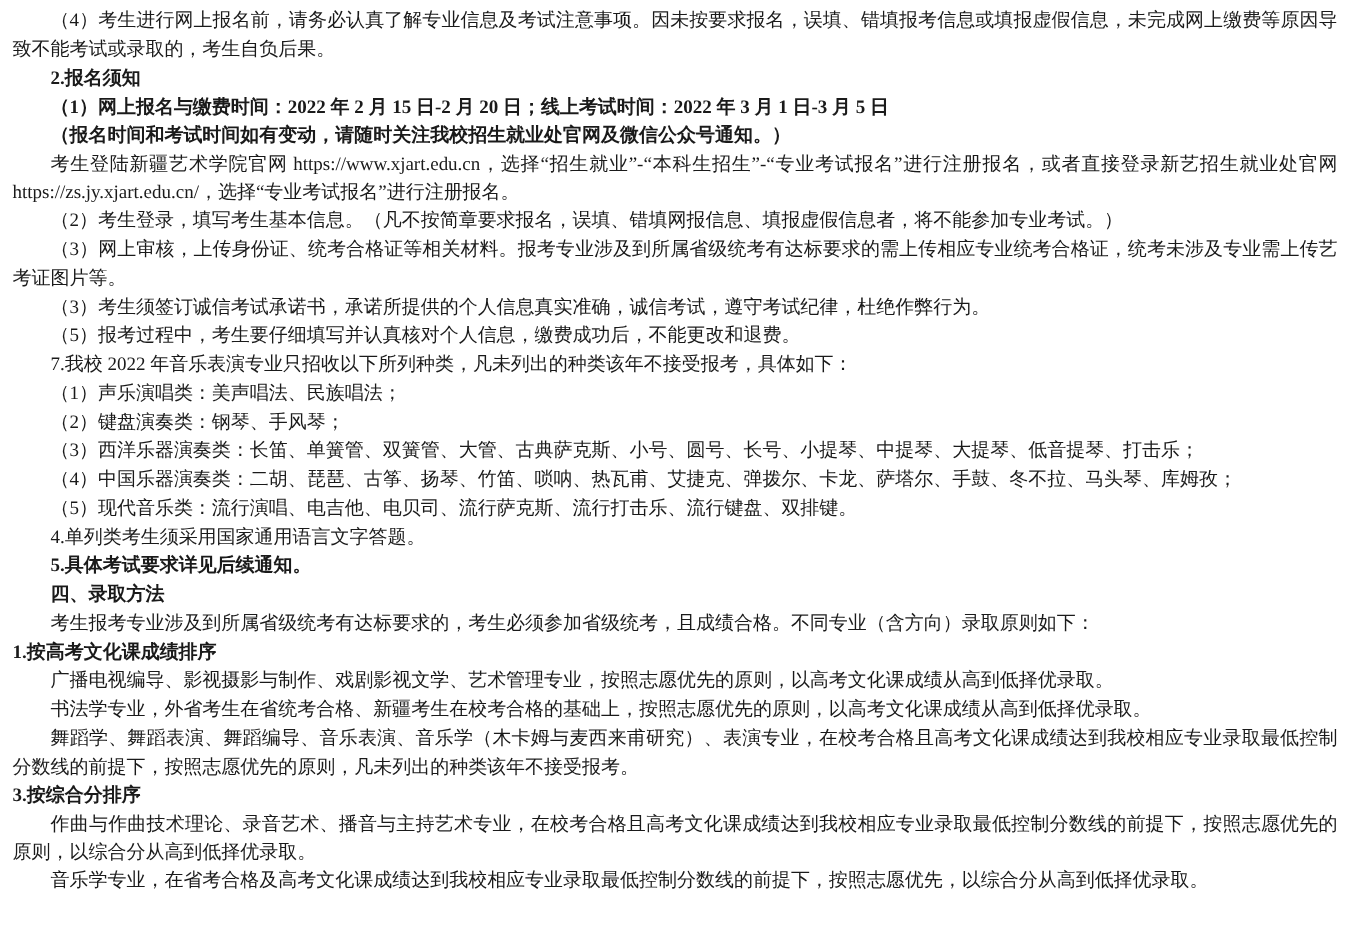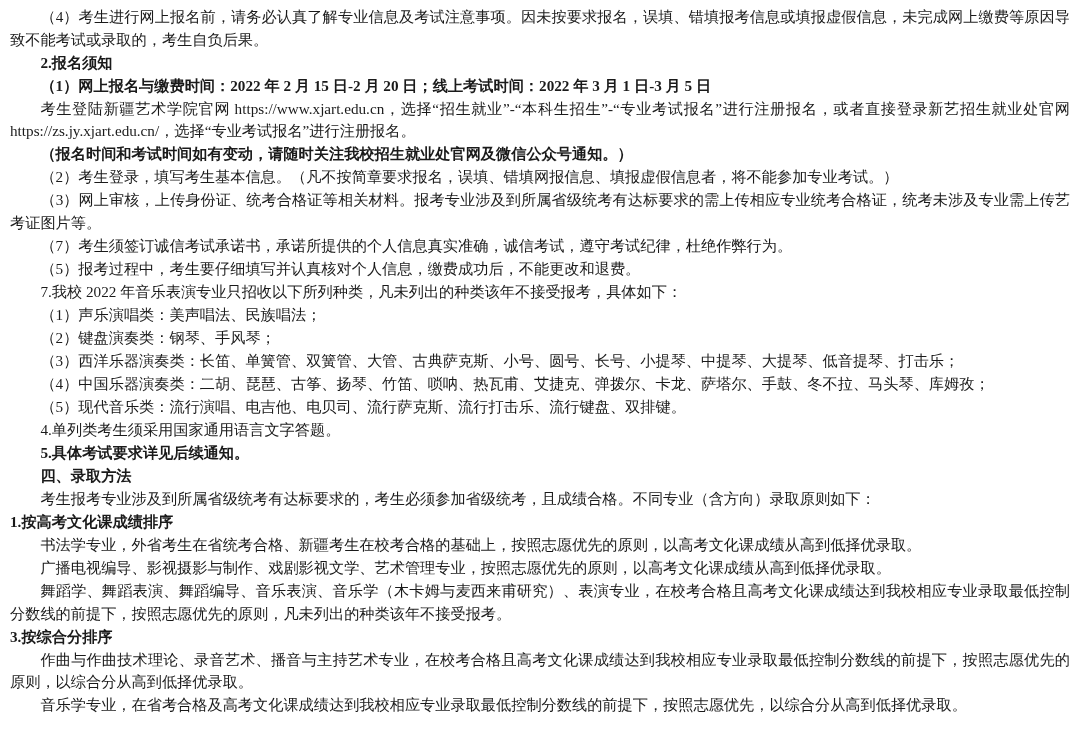--- a/index.html
+++ b/index.html
@@ -41,38 +41,38 @@
   }
 </style>
 </head>
 <body>
 
 <div id="page">
   <div class="doc">
     <p class="p ind1">（4）考生进行网上报名前，请务必认真了解专业信息及考试注意事项。因未按要求报名，误填、错填报考信息或填报虚假信息，未完成网上缴费等原因导致不能考试或录取的，考生自负后果。</p>
     <p class="p ind1 b">2.报名须知</p>
     <p class="p ind1 b">（1）网上报名与缴费时间：2022 年 2 月 15 日-2 月 20 日；线上考试时间：2022 年 3 月 1 日-3 月 5 日</p>
+    <p class="p ind1 b">（报名时间和考试时间如有变动，请随时关注我校招生就业处官网及微信公众号通知。）</p>
     <p class="p ind1">考生登陆新疆艺术学院官网 https://www.xjart.edu.cn，选择“招生就业”-“本科生招生”-“专业考试报名”进行注册报名，或者直接登录新艺招生就业处官网 https://zs.jy.xjart.edu.cn/，选择“专业考试报名”进行注册报名。</p>
-    <p class="p ind1 b">（报名时间和考试时间如有变动，请随时关注我校招生就业处官网及微信公众号通知。）</p>
     <p class="p ind1">（2）考生登录，填写考生基本信息。（凡不按简章要求报名，误填、错填网报信息、填报虚假信息者，将不能参加专业考试。）</p>
     <p class="p ind1">（3）网上审核，上传身份证、统考合格证等相关材料。报考专业涉及到所属省级统考有达标要求的需上传相应专业统考合格证，统考未涉及专业需上传艺考证图片等。</p>
-    <p class="p ind1">（7）考生须签订诚信考试承诺书，承诺所提供的个人信息真实准确，诚信考试，遵守考试纪律，杜绝作弊行为。</p>
+    <p class="p ind1">（3）考生须签订诚信考试承诺书，承诺所提供的个人信息真实准确，诚信考试，遵守考试纪律，杜绝作弊行为。</p>
     <p class="p ind1">（5）报考过程中，考生要仔细填写并认真核对个人信息，缴费成功后，不能更改和退费。</p>
     <p class="p ind1">7.我校 2022 年音乐表演专业只招收以下所列种类，凡未列出的种类该年不接受报考，具体如下：</p>
     <p class="p ind1">（1）声乐演唱类：美声唱法、民族唱法；</p>
     <p class="p ind1">（2）键盘演奏类：钢琴、手风琴；</p>
     <p class="p ind1">（3）西洋乐器演奏类：长笛、单簧管、双簧管、大管、古典萨克斯、小号、圆号、长号、小提琴、中提琴、大提琴、低音提琴、打击乐；</p>
     <p class="p ind1">（4）中国乐器演奏类：二胡、琵琶、古筝、扬琴、竹笛、唢呐、热瓦甫、艾捷克、弹拨尔、卡龙、萨塔尔、手鼓、冬不拉、马头琴、库姆孜；</p>
     <p class="p ind1">（5）现代音乐类：流行演唱、电吉他、电贝司、流行萨克斯、流行打击乐、流行键盘、双排键。</p>
     <p class="p ind1">4.单列类考生须采用国家通用语言文字答题。</p>
     <p class="p ind1 b">5.具体考试要求详见后续通知。</p>
     <p class="p ind1 b sect">四、录取方法</p>
     <p class="p ind1">考生报考专业涉及到所属省级统考有达标要求的，考生必须参加省级统考，且成绩合格。不同专业（含方向）录取原则如下：</p>
     <p class="p ind0 b">1.按高考文化课成绩排序</p>
+    <p class="p ind1">广播电视编导、影视摄影与制作、戏剧影视文学、艺术管理专业，按照志愿优先的原则，以高考文化课成绩从高到低择优录取。</p>
     <p class="p ind1">书法学专业，外省考生在省统考合格、新疆考生在校考合格的基础上，按照志愿优先的原则，以高考文化课成绩从高到低择优录取。</p>
-    <p class="p ind1">广播电视编导、影视摄影与制作、戏剧影视文学、艺术管理专业，按照志愿优先的原则，以高考文化课成绩从高到低择优录取。</p>
     <p class="p ind1">舞蹈学、舞蹈表演、舞蹈编导、音乐表演、音乐学（木卡姆与麦西来甫研究）、表演专业，在校考合格且高考文化课成绩达到我校相应专业录取最低控制分数线的前提下，按照志愿优先的原则，凡未列出的种类该年不接受报考。</p>
     <p class="p ind0 b">3.按综合分排序</p>
     <p class="p ind1">作曲与作曲技术理论、录音艺术、播音与主持艺术专业，在校考合格且高考文化课成绩达到我校相应专业录取最低控制分数线的前提下，按照志愿优先的原则，以综合分从高到低择优录取。</p>
     <p class="p ind1">音乐学专业，在省考合格及高考文化课成绩达到我校相应专业录取最低控制分数线的前提下，按照志愿优先，以综合分从高到低择优录取。</p>
 
   </div>
 </div>
 
 </body></html>

